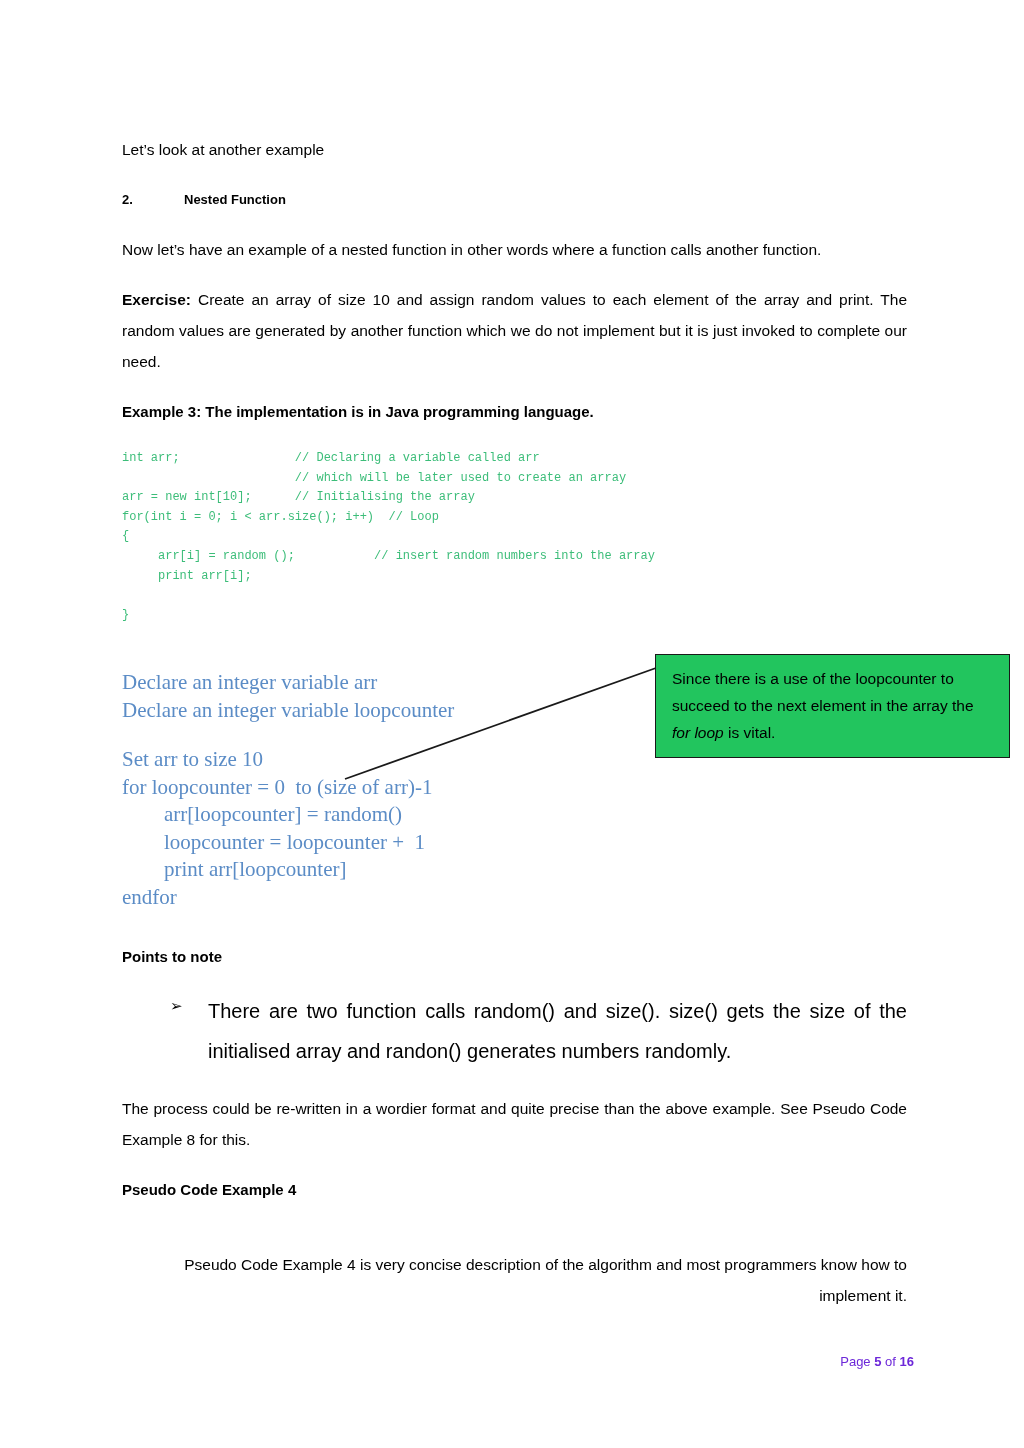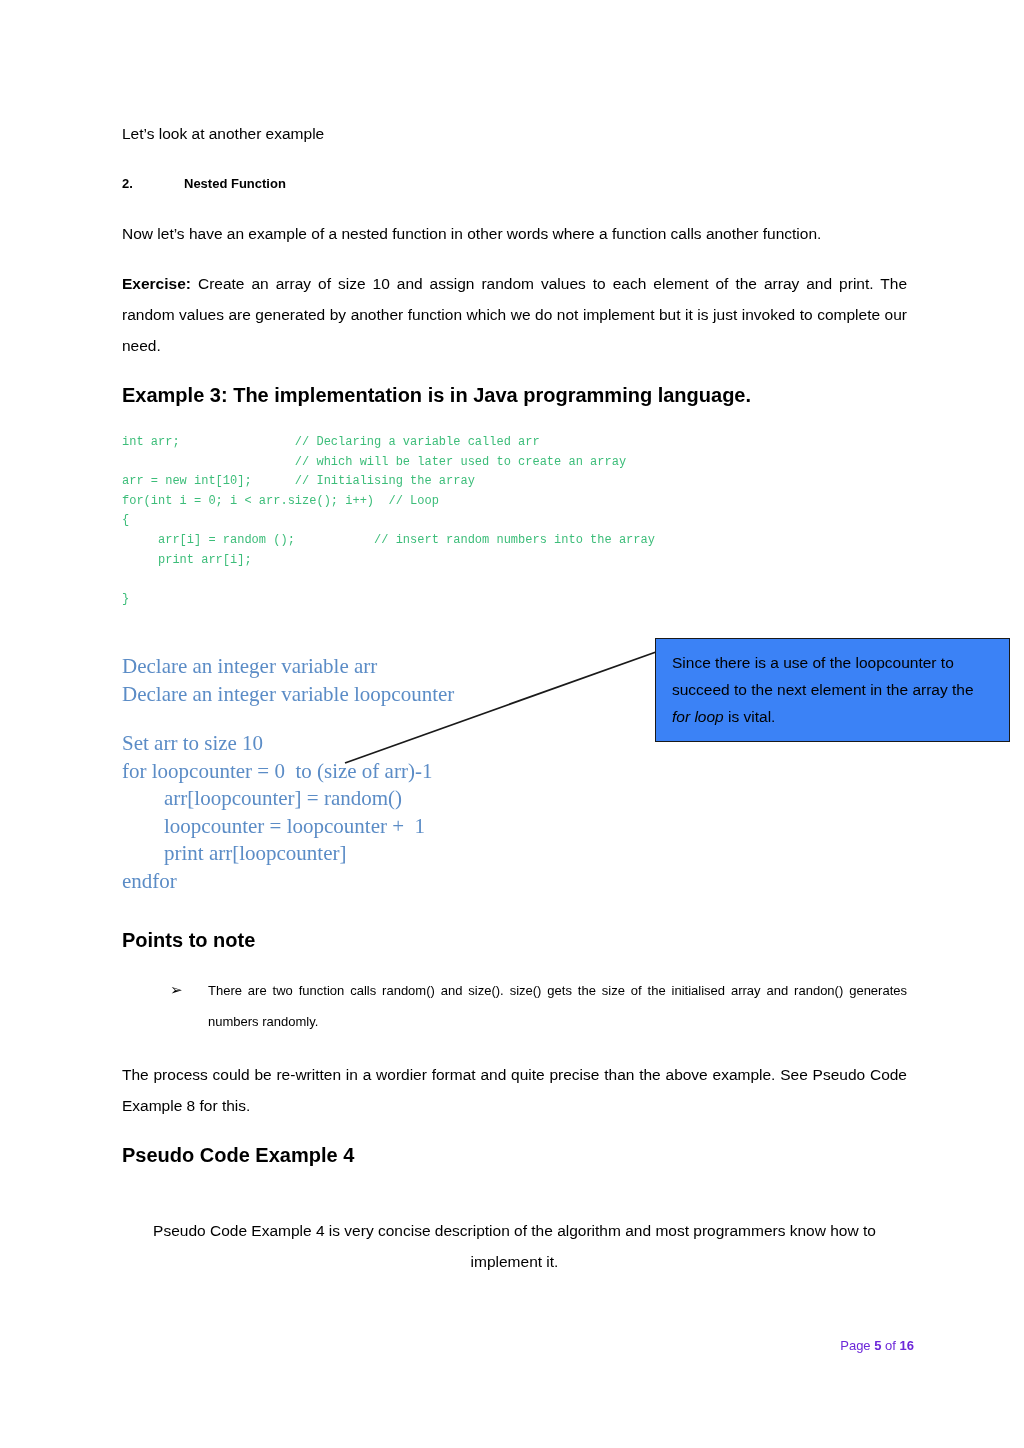--- a/index.html
+++ b/index.html
@@ -11,21 +11,21 @@
     width: 1024px;
     height: 1448px;
     position: relative;
     font-family: "Liberation Sans", sans-serif;
     color: #000000;
     overflow: hidden;
   }
 
   .page {
     position: absolute;
-    left: 0; top: 0;
+    left: 0; top: 16px;
     width: 1024px;
     height: 1352px;
   }
 
   .content {
     position: absolute;
     left: 122px;
     top: 118px;
     width: 785px;
   }
@@ -33,41 +33,41 @@
   
   p.body-text {
     margin: 0 0 0 0;
     font-size: 15.5px;
     line-height: 31px;
     text-align: justify;
     font-family: "Liberation Sans", sans-serif;
     color: #000000;
   }
   p.body-text.ragged {
-    text-align: center;
+    text-align: right;
   }
   .gap-sm { height: 19px; }
   .gap-md { height: 22px; }
   .gap-lg { height: 30px; }
 
   .bold { font-weight: bold; }
   .ital { font-style: italic; }
 
   
   .num-heading {
     font-size: 13px;
     font-weight: bold;
     line-height: 31px;
     white-space: pre;
   }
   .num-heading .num { display: inline-block; width: 62px; }
 
   
   .heading {
-    font-size: 20px;
+    font-size: 15px;
     font-weight: bold;
     line-height: 31px;
   }
 
   
   pre.code {
     margin: 0;
     font-family: "Liberation Mono", "DejaVu Sans Mono", monospace;
     font-size: 12px;
     line-height: 19.6px;
@@ -94,21 +94,21 @@
 
   
   .callout {
     position: absolute;
     left: 655px;
     top: 638px;
     width: 355px;
     height: 104px;
     border: 1.6px solid #1a1a1a;
     box-sizing: border-box;
-    background: #3b82f6;
+    background: #22c55e;
     z-index: 5;
   }
   .callout-inner {
     padding: 10px 14px 0 16px;
     font-size: 15.5px;
     line-height: 27px;
     color: #000000;
   }
 
   
@@ -131,22 +131,22 @@
   }
   .bullet-glyph {
     flex: 0 0 38px;
     font-size: 15px;
     line-height: 31px;
     color: #000000;
     font-family: "DejaVu Sans", sans-serif;
   }
   .bullet-text {
     flex: 1 1 auto;
-    font-size: 13px;
-    line-height: 31px;
+    font-size: 20px;
+    line-height: 40px;
     text-align: justify;
   }
 
   
   .footer {
     position: absolute;
     right: 110px;
     top: 1338px;
     font-size: 13px;
     color: #6d28d9;

